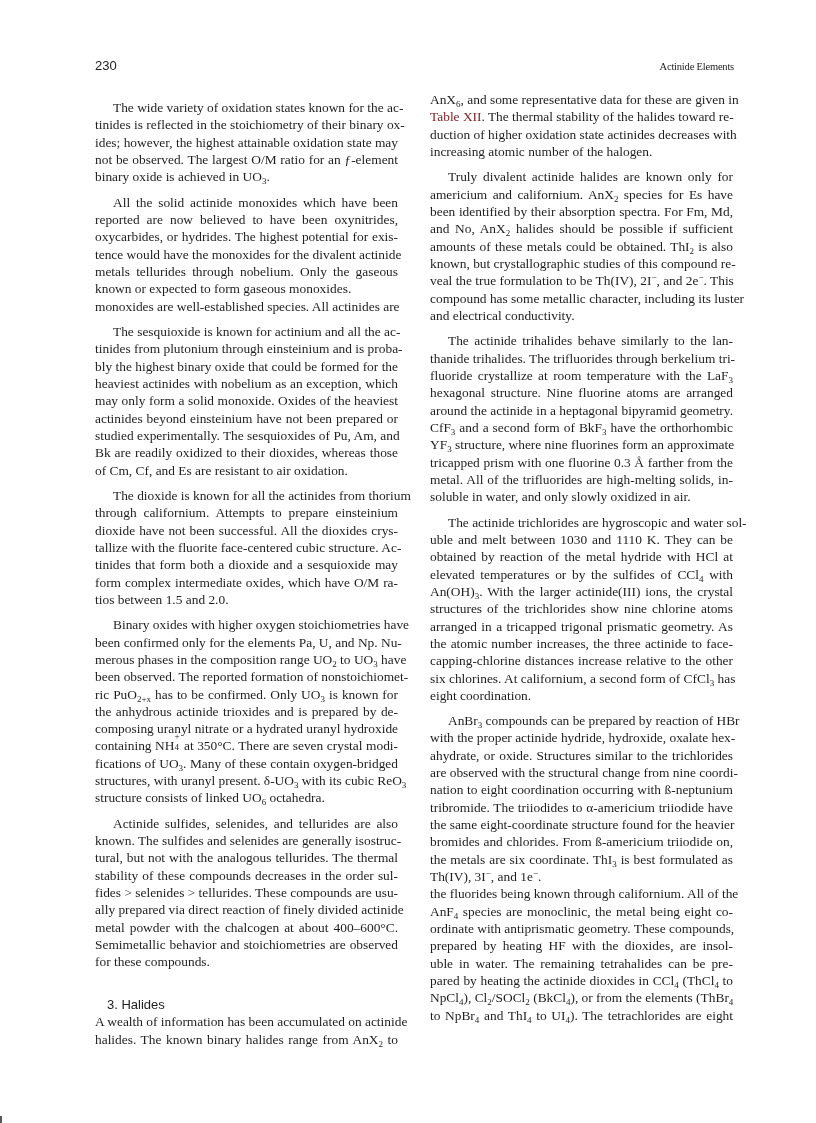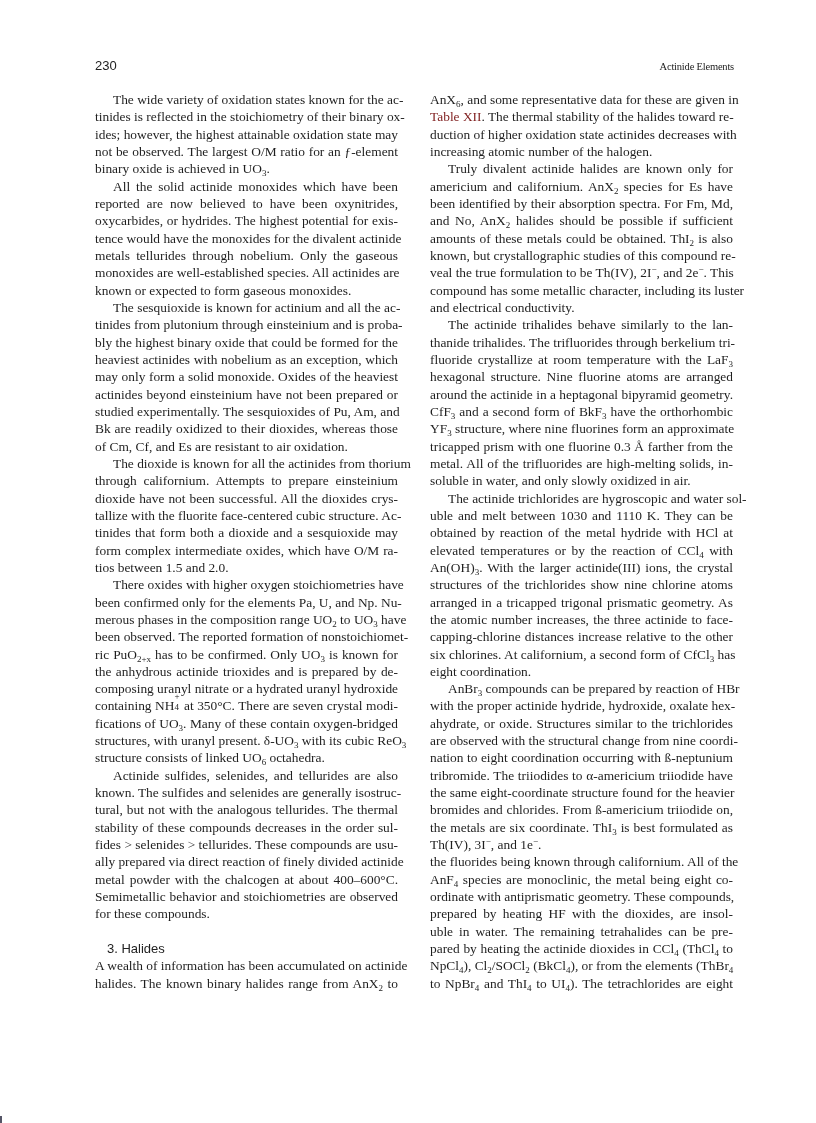--- a/index.html
+++ b/index.html
@@ -17,21 +17,21 @@
     position: absolute; top: 91px; width: 303px;
     font-family: "Liberation Serif", serif; font-size: 13.4px; line-height: 17.33px; color: #1e1e1e;
   }
   .col-left { left: 95px; }
   .col-right { left: 430px; }
   .line {
     display: block; height: 17.33px; white-space: nowrap;
     text-align: justify; text-align-last: justify; overflow: visible;
   }
   .line.last { text-align-last: left; }
-  .line.indent { text-indent: 18px; }
+  .line.indent { text-indent: 18px; margin-top: 8px; }
   sub, sup { font-size: 9px; line-height: 0; }
   sub { vertical-align: -3px; }
   sup { vertical-align: 5px; }
   .heading {
     display: block; font-family: "Liberation Sans", sans-serif; font-size: 13px;
     color: #222; padding-left: 12px; height: 17.33px;
   }
   .spacer { display: block; height: 17.33px; }
   .link { color: #7f1d1d; }
   .corner-mark { position: absolute; left: 0; top: 1116px; width: 2px; height: 7px; background: #556; }
@@ -50,22 +50,22 @@
       <span class="line">ides; however, the highest attainable oxidation state may</span>
       <span class="line">not be observed. The largest O/M ratio for an ƒ-element</span>
       <span class="line last"><span>binary oxide is achieved in UO</span><sub>3</sub><span>.</span></span>
     </div>
     <div>
       <span class="line indent">All the solid actinide monoxides which have been</span>
       <span class="line">reported are now believed to have been oxynitrides,</span>
       <span class="line">oxycarbides, or hydrides. The highest potential for exis-</span>
       <span class="line">tence would have the monoxides for the divalent actinide</span>
       <span class="line">metals tellurides through nobelium. Only the gaseous</span>
+      <span class="line last">known or expected to form gaseous monoxides.</span>
       <span class="line">monoxides are well-established species. All actinides are</span>
-      <span class="line last">known or expected to form gaseous monoxides.</span>
     </div>
     <div>
       <span class="line indent">The sesquioxide is known for actinium and all the ac-</span>
       <span class="line">tinides from plutonium through einsteinium and is proba-</span>
       <span class="line">bly the highest binary oxide that could be formed for the</span>
       <span class="line">heaviest actinides with nobelium as an exception, which</span>
       <span class="line">may only form a solid monoxide. Oxides of the heaviest</span>
       <span class="line">actinides beyond einsteinium have not been prepared or</span>
       <span class="line">studied experimentally. The sesquioxides of Pu, Am, and</span>
       <span class="line">Bk are readily oxidized to their dioxides, whereas those</span>
@@ -74,21 +74,21 @@
     <div>
       <span class="line indent">The dioxide is known for all the actinides from thorium</span>
       <span class="line">through californium. Attempts to prepare einsteinium</span>
       <span class="line">dioxide have not been successful. All the dioxides crys-</span>
       <span class="line">tallize with the fluorite face-centered cubic structure. Ac-</span>
       <span class="line">tinides that form both a dioxide and a sesquioxide may</span>
       <span class="line">form complex intermediate oxides, which have O/M ra-</span>
       <span class="line last">tios between 1.5 and 2.0.</span>
     </div>
     <div>
-      <span class="line indent">There oxides with higher oxygen stoichiometries have</span>
+      <span class="line indent">Binary oxides with higher oxygen stoichiometries have</span>
       <span class="line">been confirmed only for the elements Pa, U, and Np. Nu-</span>
       <span class="line"><span>merous phases in the composition range UO</span><sub>2</sub><span> to UO</span><sub>3</sub><span> have</span></span>
       <span class="line">been observed. The reported formation of nonstoichiomet-</span>
       <span class="line"><span>ric PuO</span><sub>2+x</sub><span> has to be confirmed. Only UO</span><sub>3</sub><span> is known for</span></span>
       <span class="line">the anhydrous actinide trioxides and is prepared by de-</span>
       <span class="line">composing uranyl nitrate or a hydrated uranyl hydroxide</span>
       <span class="line"><span>containing NH</span><span style="display:inline-block;position:relative;width:6px;height:10px;"><sup style="position:absolute;left:0;top:-4px;">+</sup><sub style="position:absolute;left:0;top:7px;">4</sub></span><span> at 350°C. There are seven crystal modi-</span></span>
       <span class="line"><span>fications of UO</span><sub>3</sub><span>. Many of these contain oxygen-bridged</span></span>
       <span class="line"><span>structures, with uranyl present. δ-UO</span><sub>3</sub><span> with its cubic ReO</span><sub>3</sub></span>
       <span class="line last"><span>structure consists of linked UO</span><sub>6</sub><span> octahedra.</span></span>
@@ -98,21 +98,21 @@
       <span class="line">known. The sulfides and selenides are generally isostruc-</span>
       <span class="line">tural, but not with the analogous tellurides. The thermal</span>
       <span class="line">stability of these compounds decreases in the order sul-</span>
       <span class="line">fides &gt; selenides &gt; tellurides. These compounds are usu-</span>
       <span class="line">ally prepared via direct reaction of finely divided actinide</span>
       <span class="line">metal powder with the chalcogen at about 400–600°C.</span>
       <span class="line">Semimetallic behavior and stoichiometries are observed</span>
       <span class="line last">for these compounds.</span>
     </div>
     <span class="spacer"></span>
-    <span class="heading" style="margin-top:0;">3.  Halides</span>
+    <span class="heading" style="margin-top:8px;">3.  Halides</span>
     <div style="margin-top:0;">
       <span class="line">A wealth of information has been accumulated on actinide</span>
       <span class="line"><span>halides. The known binary halides range from AnX</span><sub>2</sub><span> to</span></span>
     </div>
   </div>
 
   <div class="col col-right">
     <div>
       <span class="line"><span>AnX</span><sub>6</sub><span>, and some representative data for these are given in</span></span>
       <span class="line"><a class="link">Table XII</a><span>. The thermal stability of the halides toward re-</span></span>
@@ -139,21 +139,21 @@
       <span class="line"><span>CfF</span><sub>3</sub><span> and a second form of BkF</span><sub>3</sub><span> have the orthorhombic</span></span>
       <span class="line"><span>YF</span><sub>3</sub><span> structure, where nine fluorines form an approximate</span></span>
       <span class="line">tricapped prism with one fluorine 0.3 Å farther from the</span>
       <span class="line">metal. All of the trifluorides are high-melting solids, in-</span>
       <span class="line last">soluble in water, and only slowly oxidized in air.</span>
     </div>
     <div>
       <span class="line indent">The actinide trichlorides are hygroscopic and water sol-</span>
       <span class="line">uble and melt between 1030 and 1110 K. They can be</span>
       <span class="line">obtained by reaction of the metal hydride with HCl at</span>
-      <span class="line"><span>elevated temperatures or by the reaction of CCl</span><sub>4</sub><span> with</span></span>
+      <span class="line"><span>elevated temperatures or by the sulfides of CCl</span><sub>4</sub><span> with</span></span>
       <span class="line"><span>An(OH)</span><sub>3</sub><span>. With the larger actinide(III) ions, the crystal</span></span>
       <span class="line">structures of the trichlorides show nine chlorine atoms</span>
       <span class="line">arranged in a tricapped trigonal prismatic geometry. As</span>
       <span class="line">the atomic number increases, the three actinide to face-</span>
       <span class="line">capping-chlorine distances increase relative to the other</span>
       <span class="line"><span>six chlorines. At californium, a second form of CfCl</span><sub>3</sub><span> has</span></span>
       <span class="line last">eight coordination.</span>
     </div>
     <div>
       <span class="line indent"><span>AnBr</span><sub>3</sub><span> compounds can be prepared by reaction of HBr</span></span>

